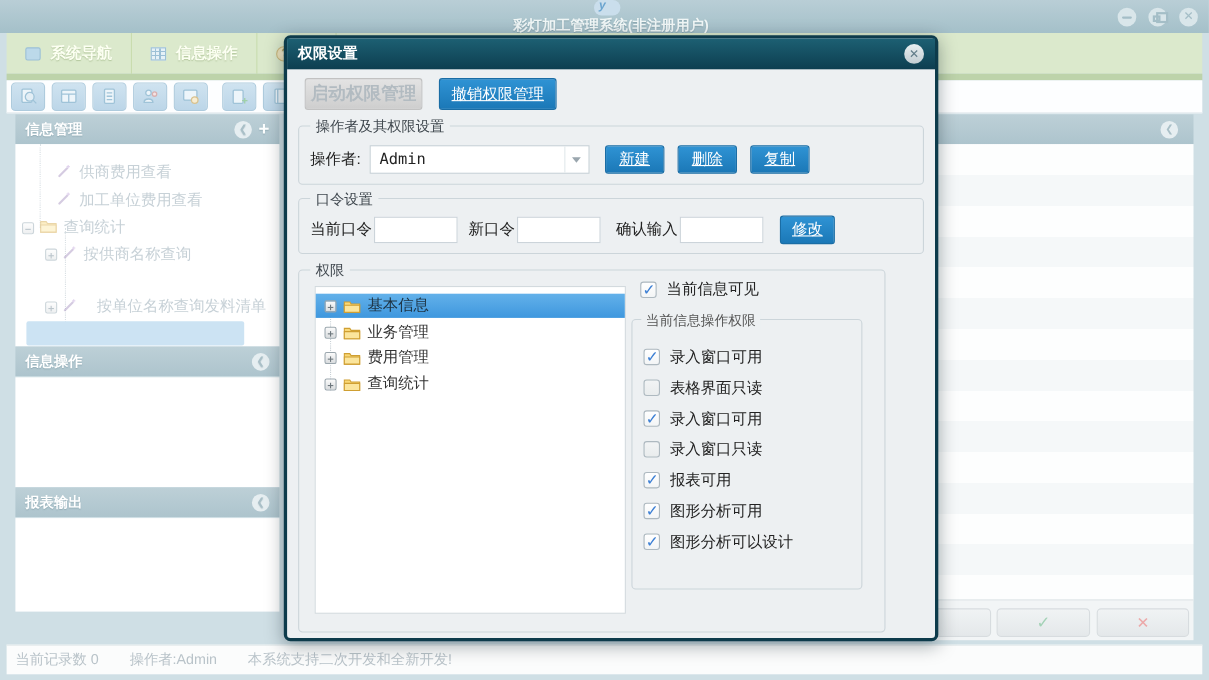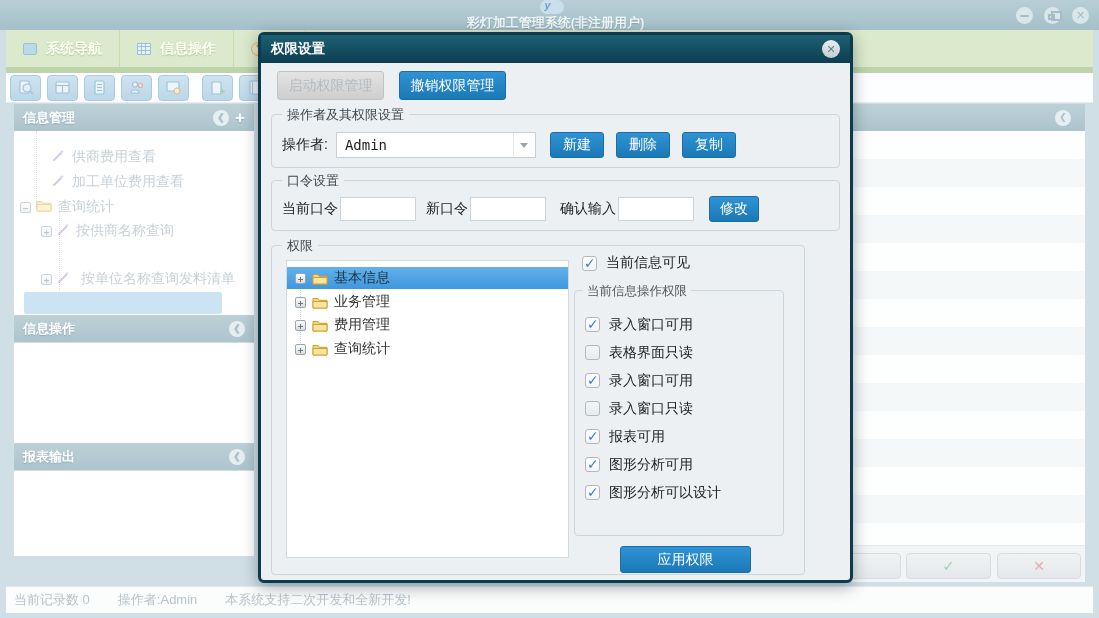--- a/index.html
+++ b/index.html
@@ -82,23 +82,23 @@
 
   
   .dialog{position:absolute;left:258px;top:32px;width:595px;height:551px;background:#edf0f2;
     border:3px solid #0d3b4b;border-radius:6px;box-shadow:0 4px 16px rgba(0,20,30,.35);z-index:100;}
   .dlg-titlebar{height:28px;background:linear-gradient(#1d6073,#0d3e50);display:flex;align-items:center;padding:0 10px;}
   .dlg-title{color:#fff;font-weight:bold;font-size:13.5px;}
   .dlg-close{margin-left:auto;width:18px;height:18px;border-radius:50%;background:linear-gradient(#e9eff1,#c2cdd2);
     display:flex;align-items:center;justify-content:center;color:#647f8b;font-size:11px;font-weight:bold;}
   .dlg-body{position:relative;padding:8px 10px 0;height:517px;}
   .btn-blue{background:linear-gradient(#2f93d4,#1b78b7);border:1px solid #1a6da5;color:#fff;border-radius:3px;
-    font-size:14px;display:flex;align-items:center;justify-content:center;font-family:inherit;}
+    font-size:14px;display:flex;align-items:center;justify-content:center;font-family:inherit;text-decoration:underline;}
   .btn-disabled{background:linear-gradient(#e3e3e3,#cecece);border:1px solid #c2c2c2;color:#b2bbc1;border-radius:3px;
-    font-size:14px;display:flex;align-items:center;justify-content:center;}
+    font-size:16px;display:flex;align-items:center;justify-content:center;font-weight:bold;}
   .dlg-topbtns{display:flex;gap:15px;margin-left:6px;}
   .dlg-topbtns>div{width:107px;height:29px;}
 
   fieldset.fs{border:1px solid #ccd5da;border-radius:4px;position:relative;margin:14px 0 0 0;width:569px;}
   .fs .legend{position:absolute;top:-9px;left:10px;background:#edf0f2;padding:0 5px;font-size:13px;color:#40484f;}
   .fs-row{display:flex;align-items:center;padding:17px 10px 9px;}
   .fs-label{font-size:14px;color:#222;white-space:nowrap;}
   .combo{width:200px;height:26px;background:#fff;border:1px solid #c6d0d6;margin-left:8px;display:flex;align-items:center;position:relative;}
   .combo-val{padding-left:8px;font-family:"DejaVu Sans Mono","Liberation Mono",monospace;font-size:14px;color:#222;}
   .combo-arrow{position:absolute;right:0;top:0;width:22px;height:24px;border-left:1px solid #e2e8eb;
@@ -262,21 +262,21 @@
       <span class="lbl" style="margin-left:6px">按供商名称查询</span>
     </div>
     <div class="s-row" style="top:137px">
       <span style="width:27px"></span>
       <span class="exp pale"></span>
       <span class="faded" style="margin-left:5px"><svg width="13" height="13">
             <line x1="2" y1="11" x2="9" y2="4" stroke="#9c86b8" stroke-width="2" stroke-linecap="round"></line>
             <line x1="10" y1="1" x2="10" y2="4" stroke="#b99ad6"></line>
             <line x1="8.5" y1="2.5" x2="11.5" y2="2.5" stroke="#b99ad6"></line>
           </svg></span>
-      <span class="lbl" style="margin-left:11px">按单位名称查询发料清单</span>
+      <span class="lbl" style="margin-left:18px">按单位名称查询发料清单</span>
     </div>
     <div class="s-sel-bg" style="top:161px"></div>
   </div>
 
   <div class="panel-hdr" style="top:211px">
     <span>信息操作</span>
     <span class="hdr-tools">
         <span class="hdr-circle">❮</span>
       </span>
   </div>
@@ -434,16 +434,15 @@
             <span class="cb checked"></span>
             <span>图形分析可用</span>
           </div>
           <div class="cb-row">
             <span class="cb checked"></span>
             <span>图形分析可以设计</span>
           </div>
         </div>
       </div>
 
-      <div class="btn-blue apply-btn">应用权限</div>
     </fieldset>
   </div>
 </div>
 
 </body></html>

